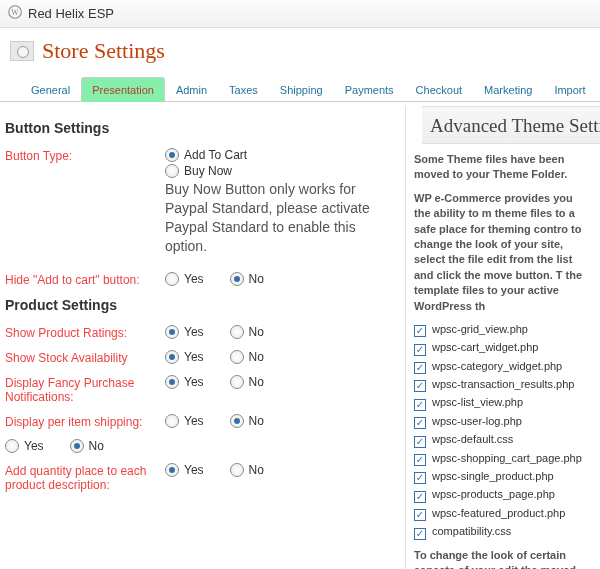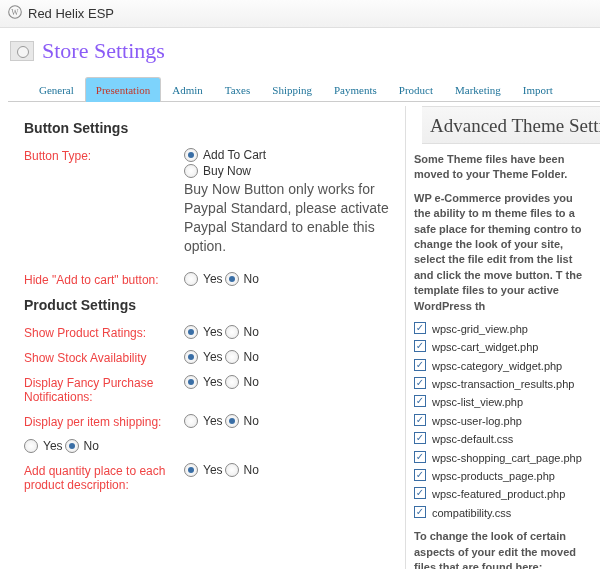--- a/index.html
+++ b/index.html
@@ -38,54 +38,53 @@
       position: absolute;
       width: 10px; height: 10px;
       border: 1px solid #999;
       border-radius: 50%;
       left: 6px; top: 4px;
       background: #f5f5f5;
     }
     .page-header h2 {
       font-size: 22px;
       font-weight: 300;
-      color: #8b5cf6;
+      color: #c2410c;
       font-family: Georgia, serif;
     }
     .nav-tabs {
       border-bottom: 1px solid #ccc;
-      margin: 8px 0 0 8px;
+      margin: 8px 0 0 0;
       padding: 0 20px;
       display: flex;
       font-size: 11px;
-      font-family: Liberation Serif, serif;
     }
     .nav-tabs .tab {
       padding: 6px 10px 6px 10px;
       color: #21759b;
       cursor: pointer;
       border: 1px solid transparent;
       border-bottom: none;
       position: relative;
       bottom: -1px;
     }
     .nav-tabs .tab.active {
       color: #c0392b;
       border-color: #ccc;
-      background: #7dd3fc;
+      background: #86efac;
       border-radius: 3px 3px 0 0;
     }
     .content {
       display: flex;
       padding: 0;
       align-items: flex-start;
     }
     .left-col {
       width: 405px;
-      padding: 10px 8px 10px 24px;
+      padding: 10px 8px 10px 5px;
     }
     .right-col {
       width: 195px;
       padding: 0;
       margin-top: 4px;
       border-left: 1px solid #dfdfdf;
       background: #fff;
       overflow: hidden;
     }
     .section-title {
@@ -118,21 +117,21 @@
       background: radial-gradient(#fff,#eaeaea);
       cursor: pointer;
       flex-shrink: 0;
     }
     .radio.checked::after {
       content: "";
       width: 6px; height: 6px;
       background: #3a6ea5;
       border-radius: 50%;
     }
-    .radio-pair { display: flex; align-items: center; gap: 2px; }
+    .radio-pair { display: flex; align-items: center; gap: 26px; }
     .note {
       font-size: 14px;
       color: #555;
       margin-top: 2px;
       line-height: 1.35;
       max-width: 210px;
     }
     .right-col h3 {
       font-family: Georgia, serif;
       font-size: 19px;
@@ -142,21 +141,21 @@
       background: linear-gradient(#f7f7f7,#efefef);
       border-bottom: 1px solid #dfdfdf;
       border-top: 1px solid #dfdfdf;
       white-space: nowrap;
       overflow: hidden;
       margin-left: 16px;
     }
     .right-body { padding: 8px; font-size: 11px; color: #555; line-height: 1.4; }
     .right-body p { margin-bottom: 8px; font-weight: bold; }
     .file-row {
-      display: flex; align-items: flex-start;
+      display: flex; align-items: flex-end;
       margin: 3px 0;
       font-size: 11px;
       color: #333;
       white-space: nowrap;
       overflow: hidden;
     }
     .chk {
       width: 12px; height: 12px;
       border: 1px solid #3a6ea5;
       background: #fff;
@@ -191,21 +190,21 @@
   <h2>Store Settings</h2>
 </div>
 
 <div class="nav-tabs" id="nav-tabs">
     <div class="tab">General</div>
     <div class="tab active">Presentation</div>
     <div class="tab">Admin</div>
     <div class="tab">Taxes</div>
     <div class="tab">Shipping</div>
     <div class="tab">Payments</div>
-    <div class="tab">Product</div>
+    <div class="tab">Checkout</div>
     <div class="tab">Marketing</div>
     <div class="tab">Import</div>
   </div>
 
 <div class="content">
   <div class="left-col">
     <div class="section-title">Button Settings</div>
 
     <div class="row">
       <div class="lbl">Button Type:</div>
@@ -367,20 +366,24 @@
           <div class="file-row">
             <span class="chk checked"></span>
             <span>wpsc-default.css</span>
           </div>
           <div class="file-row">
             <span class="chk checked"></span>
             <span>wpsc-shopping_cart_page.php</span>
           </div>
           <div class="file-row">
             <span class="chk checked"></span>
+            <span>wpsc-single_product.php</span>
+          </div>
+          <div class="file-row">
+            <span class="chk checked"></span>
             <span>wpsc-products_page.php</span>
           </div>
           <div class="file-row">
             <span class="chk checked"></span>
             <span>wpsc-featured_product.php</span>
           </div>
           <div class="file-row">
             <span class="chk checked"></span>
             <span>compatibility.css</span>
           </div>

